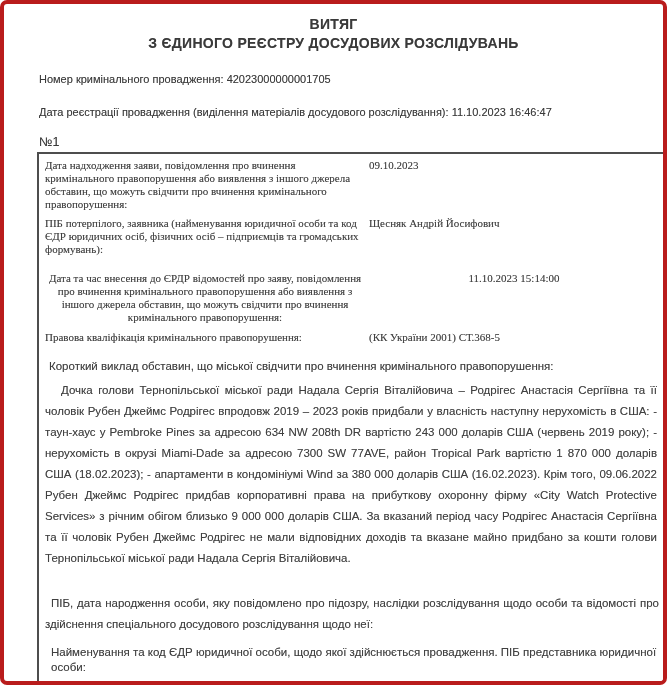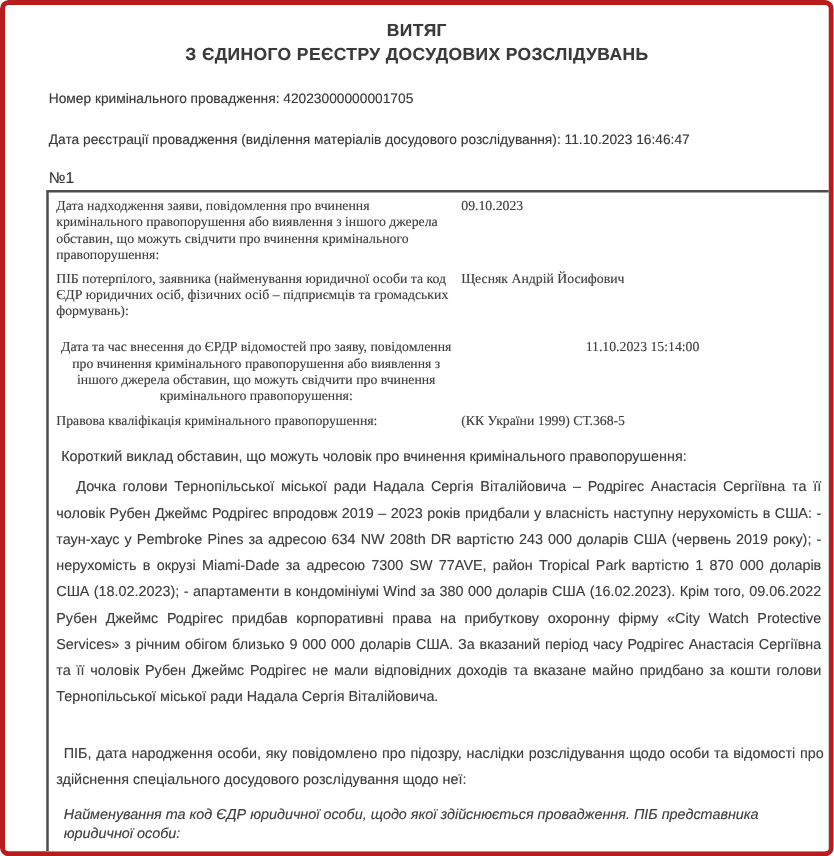--- a/index.html
+++ b/index.html
@@ -90,21 +90,20 @@
     text-indent: 6px;
     text-align: justify;
     color: #404040;
   }
   .entity-heading {
     margin-top: 10px;
     padding-left: 6px;
     font-size: 11.5px;
     line-height: 15px;
     color: #404040;
-    font-style: italic;
   }
   .outcome-label {
     margin-top: 11px;
     padding-left: 2px;
     max-width: 250px;
     font-size: 15px;
     line-height: 12.5px;
     color: #404040;
   }
 </style>
@@ -140,24 +139,24 @@
       <div class="kv-value">Щесняк Андрій Йосифович</div>
     </div>
 
     <div class="kv-row r3">
       <div class="kv-label">Дата та час внесення до ЄРДР відомостей про заяву, повідомлення про вчинення кримінального правопорушення або виявлення з іншого джерела обставин, що можуть свідчити про вчинення кримінального правопорушення:</div>
       <div class="kv-value">11.10.2023 15:14:00</div>
     </div>
 
     <div class="kv-row r4">
       <div class="kv-label">Правова кваліфікація кримінального правопорушення:</div>
-      <div class="kv-value">(КК України 1999) СТ.368-5</div>
+      <div class="kv-value">(КК України 2001) СТ.368-5</div>
     </div>
 
-    <div class="section-heading">Короткий виклад обставин, що можуть чоловік про вчинення кримінального правопорушення:</div>
+    <div class="section-heading">Короткий виклад обставин, що міської свідчити про вчинення кримінального правопорушення:</div>
     <div class="summary-paragraph">Дочка голови Тернопільської міської ради Надала Сергія Віталійовича – Родрігес Анастасія Сергіївна та її чоловік Рубен Джеймс Родрігес впродовж 2019 – 2023 років придбали у власність наступну нерухомість в США: - таун-хаус у Pembroke Pines за адресою 634 NW 208th DR вартістю 243 000 доларів США (червень 2019 року); - нерухомість в окрузі Miami-Dade за адресою 7300 SW 77AVE, район Tropical Park вартістю 1 870 000 доларів США (18.02.2023); - апартаменти в кондомініумі Wind за 380 000 доларів США (16.02.2023). Крім того, 09.06.2022 Рубен Джеймс Родрігес придбав корпоративні права на прибуткову охоронну фірму «City Watch Protective Services» з річним обігом близько 9 000 000 доларів США. За вказаний період часу Родрігес Анастасія Сергіївна та її чоловік Рубен Джеймс Родрігес не мали відповідних доходів та вказане майно придбано за кошти голови Тернопільської міської ради Надала Сергія Віталійовича.</div>
 
     <div class="suspect-heading">ПІБ, дата народження особи, яку повідомлено про підозру, наслідки розслідування щодо особи та відомості про здійснення спеціального досудового розслідування щодо неї:</div>
 
     <div class="entity-heading">Найменування та код ЄДР юридичної особи, щодо якої здійснюється провадження. ПІБ представника юридичної особи:</div>
 
     <div class="outcome-label">Наслідок розслідування кримінального правопорушення:</div>
 
   </div>
 

